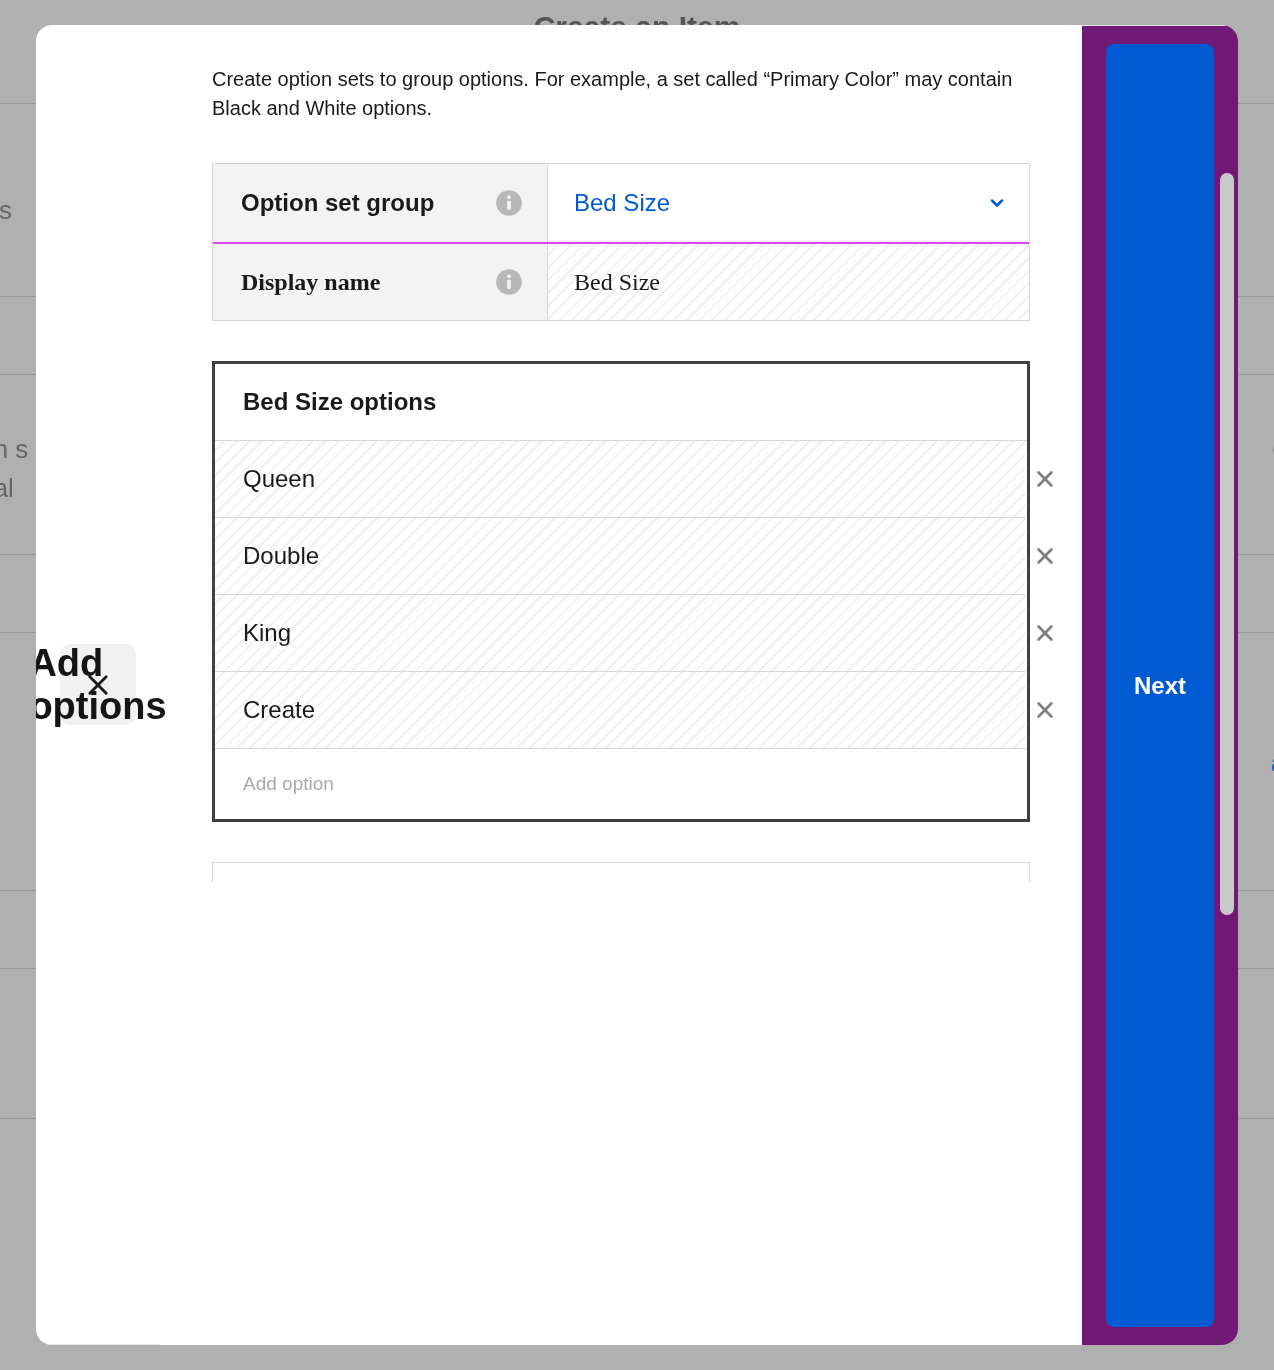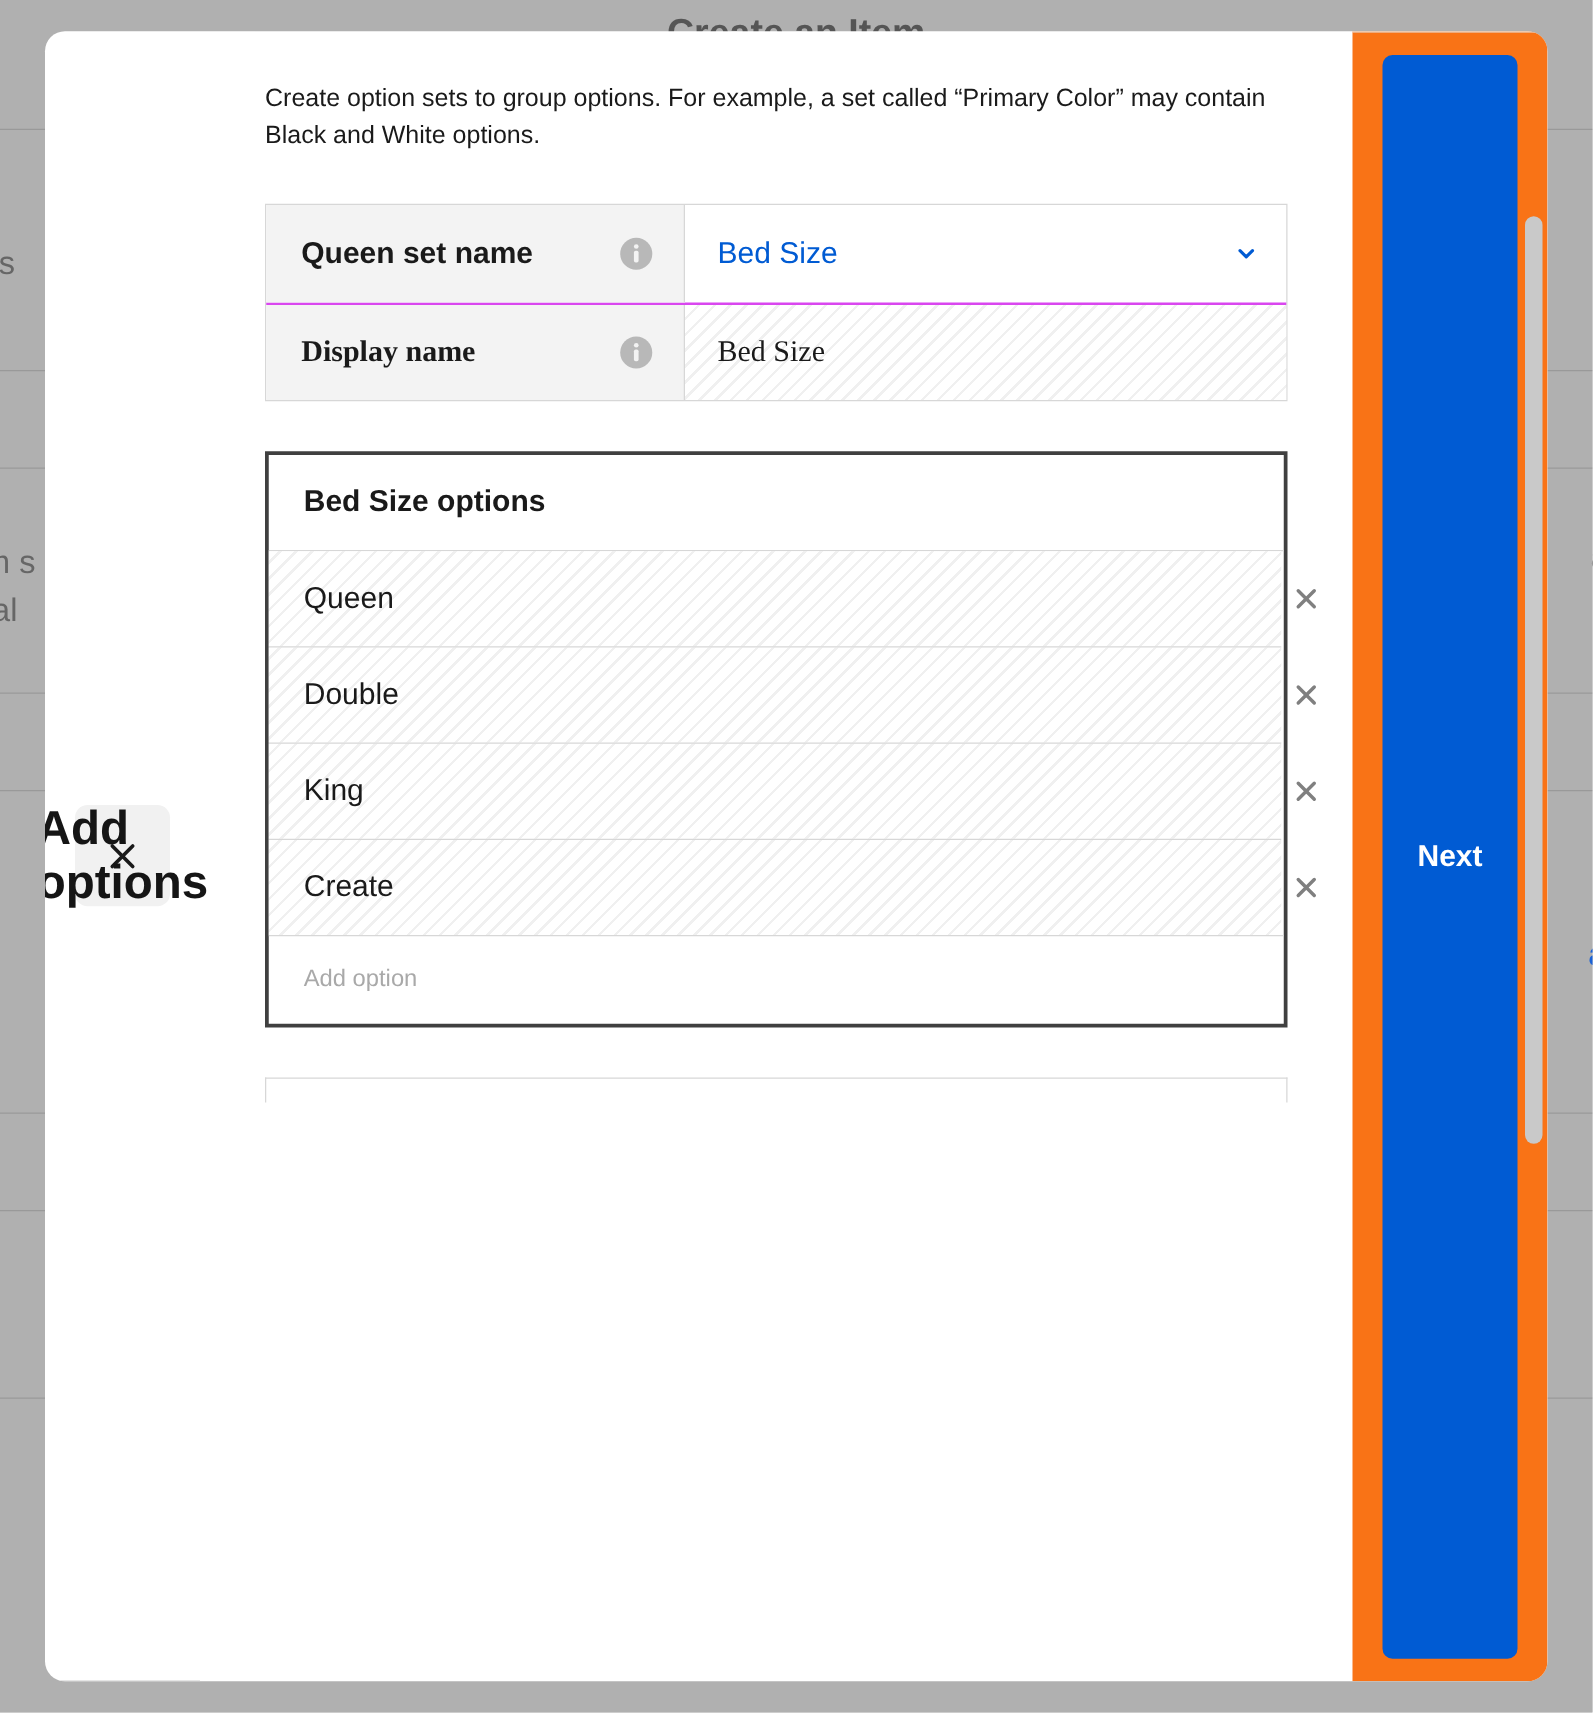--- a/index.html
+++ b/index.html
@@ -231,21 +231,21 @@
     .next-box {
       border: 1px solid #d7d7d7;
       height: 20px;
       border-bottom: none;
     }
     .modal-footer {
       border-top: 1px solid #e5e5e5;
       padding: 18px 24px;
       display: flex;
       justify-content: flex-end;
-      background: #f97316;
+      background: #701a75;
     }
     .next-btn {
       background: #005bd3;
       color: #fff;
       font-size: 24px;
       font-weight: 700;
       border: none;
       border-radius: 8px;
       padding: 20px 28px;
       cursor: pointer;
@@ -292,21 +292,21 @@
     </button>
     <h1 class="modal-title">Add options</h1>
   </div>
 
   <div class="modal-body">
     <p class="description">Create option sets to group options. For example, a set called “Primary Color” may contain Black and White options.</p>
 
     <div class="config-table">
       <div class="config-row">
         <div class="config-label-cell">
-          <span class="config-label">Queen set name</span>
+          <span class="config-label">Option set group</span>
           <svg class="info-icon" viewBox="0 0 24 24">
             <circle cx="12" cy="12" r="11" fill="#b8b8b8"></circle>
             <circle cx="12" cy="7" r="1.6" fill="#f3f3f3"></circle>
             <rect x="10.4" y="10" width="3.2" height="8" rx="1.2" fill="#f3f3f3"></rect>
           </svg>
         </div>
         <div class="config-value-cell">
           <span class="select-value">Bed Size</span>
           <svg class="chevron-icon" width="20" height="20" viewBox="0 0 24 24" fill="none" stroke="#005bd3" stroke-width="3" stroke-linecap="round" stroke-linejoin="round">
             <polyline points="6 9 12 15 18 9"></polyline>

